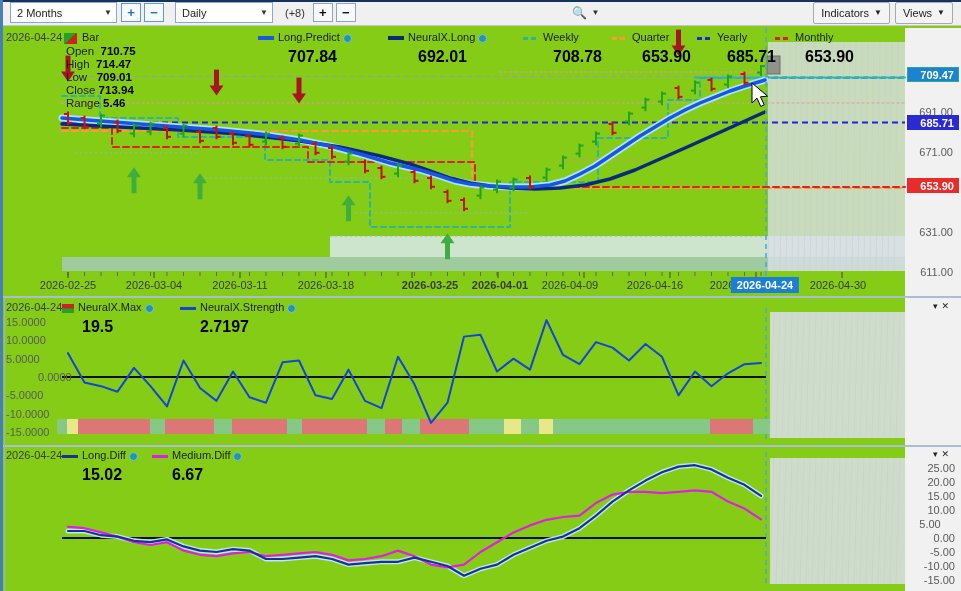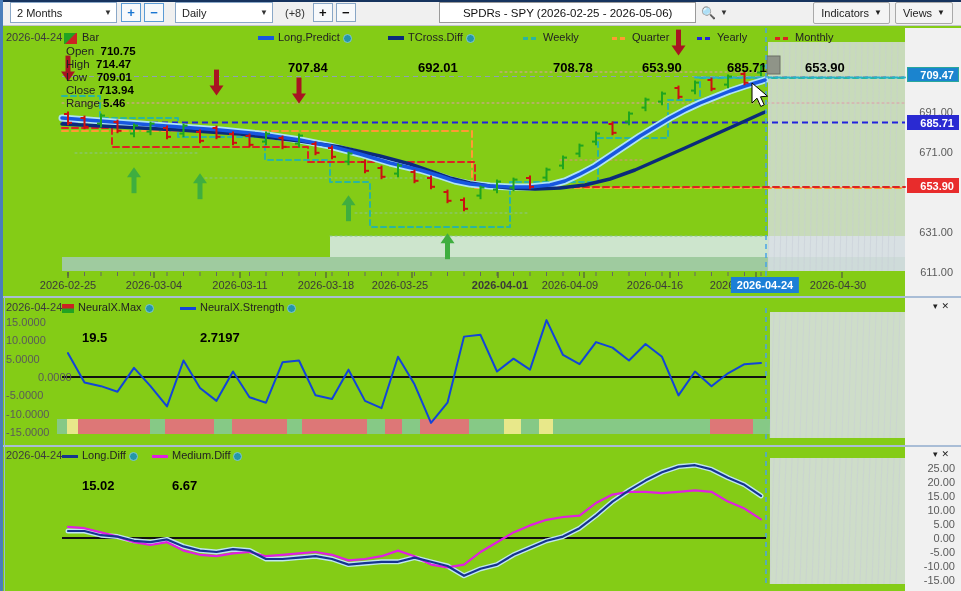--- a/index.html
+++ b/index.html
@@ -31,21 +31,21 @@
   .sep{position:absolute;left:0;width:961px;height:2px;background:#a9bdd6;z-index:5;}
   .rightstrip{position:absolute;left:905px;top:28px;width:56px;height:563px;background:#f1f1f1;z-index:1;}
   
   #gfx{position:absolute;left:0;top:0;z-index:2;}
   
   #labels{position:absolute;left:0;top:0;width:961px;height:591px;z-index:3;pointer-events:none;}
   .pdate{position:absolute;font-size:11px;color:#3c3c3c;}
   .ohlc-row{position:absolute;font-size:11.5px;color:#222;}
   .ohlc-row b{color:#000;}
   .leg{position:absolute;font-size:11px;color:#222;white-space:nowrap;}
-  .leg .val{display:block;font-weight:bold;font-size:13px;color:#000;margin-top:17px;}
+  .leg .val{display:block;font-weight:bold;font-size:16px;color:#000;margin-top:5px;}
   .sw{display:inline-block;vertical-align:middle;margin-right:4px;}
   .info{display:inline-block;width:7px;height:7px;border-radius:50%;background:#2596a8;
         border:1px solid #7fc6d2;vertical-align:middle;margin-left:3px;}
   .ylab{position:absolute;font-size:11px;color:#5a5a5a;text-align:right;width:50px;}
   .ylab-l{position:absolute;font-size:11px;color:#5a5a5a;text-align:left;width:54px;}
   .chip{position:absolute;width:52px;height:15px;color:#fff;font-size:11px;font-weight:bold;
         text-align:right;padding:1px 4px 8px 0;box-sizing:border-box;z-index:4;}
   .xlab{position:absolute;font-size:11px;color:#3a3a3a;transform:translateX(-50%);white-space:nowrap;}
   .xchip{position:absolute;background:#1c7fd6;color:#fff;font-size:11px;font-weight:bold;
          padding:2px 6px;transform:translateX(-50%);z-index:4;}
@@ -74,21 +74,20 @@
     <div class="tsel" style="width:86px;margin-left:8px">
       <span>Daily</span>
       <span class="car">▼</span>
     </div>
     <span style="margin-left:8px;color:#333">(+8)</span>
     <div class="plusgroup">
       <button class="tbtn dark">+</button>
       <button class="tbtn dark">−</button>
     </div>
     <div class="spacer"></div>
-    <input class="symbox" value="SPDRs - SPY (2026-02-25 - 2026-05-06)" style="">
     <span style="font-size:12px;margin-left:5px">🔍</span>
     <span class="car" style="font-size:8px;margin-left:4px;color:#333">▼</span>
     <div class="spacer"></div>
     <div class="rbtn">
       <span>Indicators</span>
       <span class="car">▼</span>
     </div>
     <div class="rbtn" style="margin-right:8px">
       <span>Views</span>
       <span class="car">▼</span>
@@ -431,37 +430,37 @@
     <div class="ohlc-row" style="left:66px;top:71px">
       <span>Low</span>&nbsp;&nbsp;&nbsp;<b>709.01</b></div>
     <div class="ohlc-row" style="left:66px;top:84px">
       <span>Close</span>&nbsp;<b>713.94</b></div>
     <div class="ohlc-row" style="left:66px;top:97px">
       <span>Range</span>&nbsp;<b>5.46</b></div>
 
     <div class="pdate" style="left:6px;top:301px">2026-04-24</div>
     <div class="pdate" style="left:6px;top:449px">2026-04-24</div>
   <div style="left: 258px; top: 31px; position: absolute;" class="leg"><span class="sw" style="width:16px;height:4px;background:#1857e0"></span><span>Long.Predict</span><span class="info"></span><span class="val" style="margin-left:30px">707.84</span></div>
-      <div style="left: 388px; top: 31px; position: absolute;" class="leg"><span class="sw" style="width:16px;height:4px;background:#0b2a7a"></span><span>TCross.Diff</span><span class="info"></span><span class="val" style="margin-left:30px">692.01</span></div>
+      <div style="left: 388px; top: 31px; position: absolute;" class="leg"><span class="sw" style="width:16px;height:4px;background:#0b2a7a"></span><span>NeuralX.Long</span><span class="info"></span><span class="val" style="margin-left:30px">692.01</span></div>
       <div style="left: 523px; top: 31px; position: absolute;" class="leg"><span class="sw" style="width:16px;height:3px;background:repeating-linear-gradient(90deg,#2ab5a0 0 5px,transparent 5px 8px)"></span><span>Weekly</span><span class="val" style="margin-left:30px">708.78</span></div>
       <div style="left: 612px; top: 31px; position: absolute;" class="leg"><span class="sw" style="width:16px;height:3px;background:repeating-linear-gradient(90deg,#ff9a33 0 5px,transparent 5px 8px)"></span><span>Quarter</span><span class="val" style="margin-left:30px">653.90</span></div>
       <div style="left: 697px; top: 31px; position: absolute;" class="leg"><span class="sw" style="width:16px;height:3px;background:repeating-linear-gradient(90deg,#2222dd 0 5px,transparent 5px 8px)"></span><span>Yearly</span><span class="val" style="margin-left:30px">685.71</span></div>
       <div style="left: 775px; top: 31px; position: absolute;" class="leg"><span class="sw" style="width:16px;height:3px;background:repeating-linear-gradient(90deg,#dd2222 0 5px,transparent 5px 8px)"></span><span>Monthly</span><span class="val" style="margin-left:30px">653.90</span></div>
       <div style="left: 907px; top: 67.06px; background: rgb(27, 132, 207); border: 1.5px solid rgb(42, 167, 155); position: absolute;" class="chip">709.47</div>
       <div style="left: 903px; top: 106px; position: absolute;" class="ylab">691.00</div>
       <div style="left: 907px; top: 114.58px; background: rgb(42, 42, 210); border: 1.5px solid rgb(42, 42, 210); position: absolute;" class="chip">685.71</div>
       <div style="left: 903px; top: 146px; position: absolute;" class="ylab">671.00</div>
       <div style="left: 907px; top: 178.2px; background: rgb(232, 44, 44); border: 1.5px solid rgb(232, 44, 44); position: absolute;" class="chip">653.90</div>
       <div style="left: 903px; top: 226px; position: absolute;" class="ylab">631.00</div>
       <div style="left: 903px; top: 266px; position: absolute;" class="ylab">611.00</div>
       <div style="left: 68px; top: 279px; position: absolute;" class="xlab">2026-02-25</div>
       <div style="left: 154px; top: 279px; position: absolute;" class="xlab">2026-03-04</div>
       <div style="left: 240px; top: 279px; position: absolute;" class="xlab">2026-03-11</div>
       <div style="left: 326px; top: 279px; position: absolute;" class="xlab">2026-03-18</div>
-      <div style="left: 400px; top: 279px; position: absolute;" class="xlab">2026-03-25</div>
+      <div style="left: 430px; top: 279px; position: absolute; font-weight: bold;" class="xlab">2026-03-25</div>
       <div style="left: 500px; top: 279px; position: absolute; font-weight: bold;" class="xlab">2026-04-01</div>
       <div style="left: 570px; top: 279px; position: absolute;" class="xlab">2026-04-09</div>
       <div style="left: 655px; top: 279px; position: absolute;" class="xlab">2026-04-16</div>
       <div style="left: 738px; top: 279px; position: absolute;" class="xlab">2026-04-23</div>
       <div style="left: 838px; top: 279px; position: absolute;" class="xlab">2026-04-30</div>
       <div style="left: 765px; top: 277px; position: absolute;" class="xchip">2026-04-24</div>
       <div style="left: 62px; top: 301px; position: absolute;" class="leg"><span class="nmax"></span><span>NeuralX.Max</span><span class="info"></span><span class="val" style="margin-left:20px">19.5</span></div>
       <div style="left: 180px; top: 301px; position: absolute;" class="leg"><span class="sw" style="width:16px;height:3px;background:#1245d8"></span><span>NeuralX.Strength</span><span class="info"></span><span class="val" style="margin-left:20px">2.7197</span></div>
       <div style="left: 6px; top: 315.95px; position: absolute;" class="ylab-l">15.0000</div>
       <div style="left: 6px; top: 334.3px; position: absolute;" class="ylab-l">10.0000</div>
@@ -469,21 +468,21 @@
       <div style="left: 6px; top: 371px; position: absolute; padding-left: 32px;" class="ylab-l">0.0000</div>
       <div style="left: 6px; top: 389.35px; position: absolute;" class="ylab-l">-5.0000</div>
       <div style="left: 6px; top: 407.7px; position: absolute;" class="ylab-l">-10.0000</div>
       <div style="left: 6px; top: 426.05px; position: absolute;" class="ylab-l">-15.0000</div>
       <div style="left: 62px; top: 449px; position: absolute;" class="leg"><span class="sw" style="width:16px;height:3px;background:#16348f"></span><span>Long.Diff</span><span class="info"></span><span class="val" style="margin-left:20px">15.02</span></div>
       <div style="left: 152px; top: 449px; position: absolute;" class="leg"><span class="sw" style="width:16px;height:3px;background:#e020e0"></span><span>Medium.Diff</span><span class="info"></span><span class="val" style="margin-left:20px">6.67</span></div>
       <div style="left: 905px; top: 462px; position: absolute;" class="ylab">25.00</div>
       <div style="left: 905px; top: 476px; position: absolute;" class="ylab">20.00</div>
       <div style="left: 905px; top: 490px; position: absolute;" class="ylab">15.00</div>
       <div style="left: 905px; top: 504px; position: absolute;" class="ylab">10.00</div>
-      <div style="left: 905px; top: 518px; position: absolute;" class="ylab">5.00</div>
+      <div style="left: 905px; top: 518px; position: absolute; text-align: center;" class="ylab">5.00</div>
       <div style="left: 905px; top: 532px; position: absolute;" class="ylab">0.00</div>
       <div style="left: 905px; top: 546px; position: absolute;" class="ylab">-5.00</div>
       <div style="left: 905px; top: 560px; position: absolute;" class="ylab">-10.00</div>
       <div style="left: 905px; top: 574px; position: absolute;" class="ylab">-15.00</div>
     </div>
 
   <div class="panelbtns" style="left:933px;top:301px">
     <span>▾</span><span>✕</span>
   </div>
   <div class="panelbtns" style="left:933px;top:449px">

